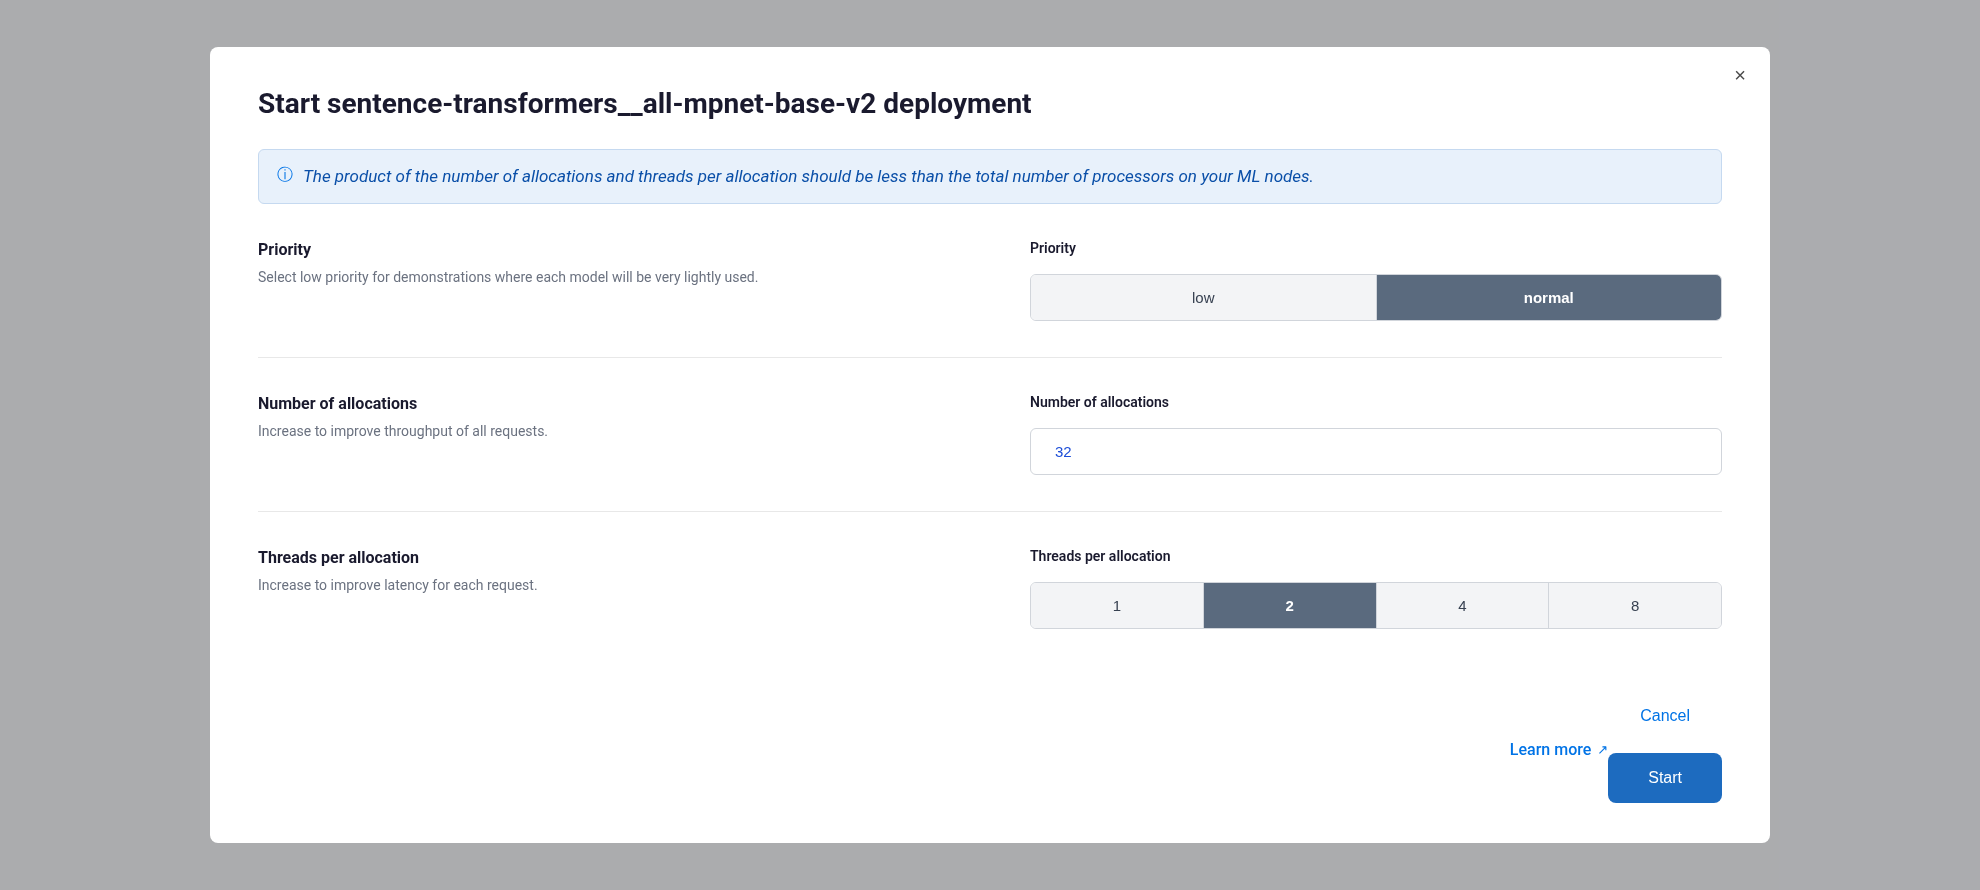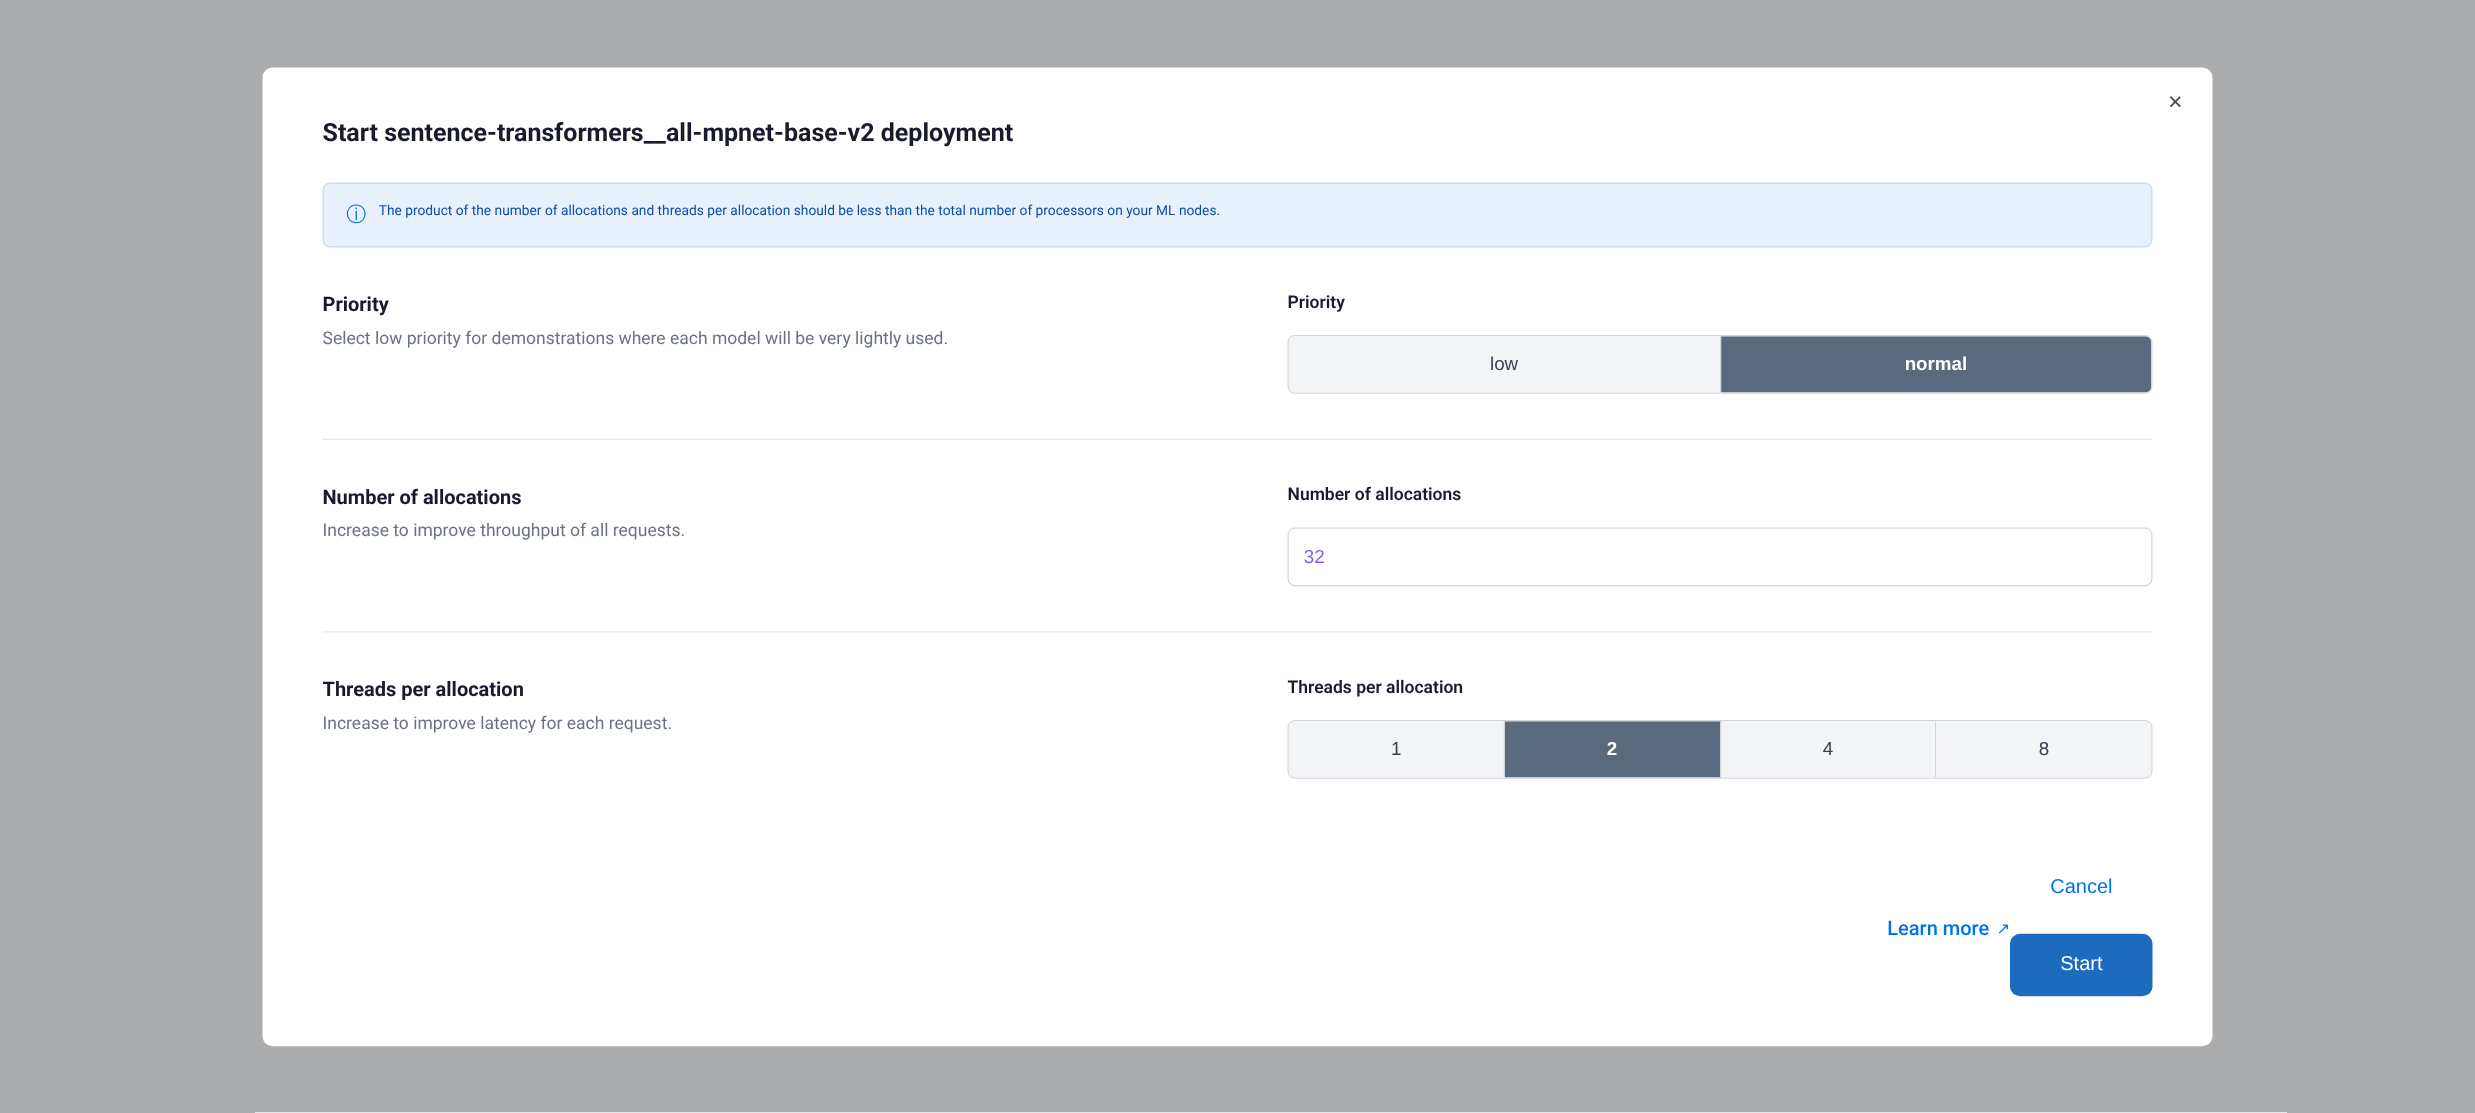--- a/index.html
+++ b/index.html
@@ -44,21 +44,21 @@
       right: 24px;
       background: none;
       border: none;
       cursor: pointer;
       font-size: 20px;
       color: #4a4a4a;
       line-height: 1;
     }
 
     .modal-title {
-      font-size: 20px;
+      font-size: 28px;
       font-weight: 700;
       color: #1a1a2e;
       margin-bottom: 28px;
       line-height: 1.2;
     }
 
     .info-banner {
       background: #e8f1fb;
       border: 1px solid #c5d9f0;
       border-radius: 6px;
@@ -71,22 +71,23 @@
 
     .info-icon {
       color: #0073e6;
       font-size: 16px;
       flex-shrink: 0;
       margin-top: 1px;
     }
 
     .info-text {
       color: #0a4fa8;
-      font-size: 11px;
+      font-size: 17px;
       line-height: 1.5;
+      font-style: italic;
     }
 
     .form-section {
       display: grid;
       grid-template-columns: 1fr 1fr;
       gap: 0 80px;
       margin-bottom: 36px;
       align-items: start;
     }
 
@@ -149,25 +150,25 @@
       color: #ffffff;
       font-weight: 600;
     }
 
     .toggle-btn:not(:last-child) {
       border-right: 1px solid #d1d5db;
     }
 
     .number-input {
       width: 100%;
-      padding: 14px 12px;
+      padding: 14px 24px;
       border: 1px solid #d1d5db;
       border-radius: 6px;
       font-size: 15px;
-      color: #8b5cf6;
+      color: #1d4ed8;
       outline: none;
       background: #fff;
     }
 
     .threads-toggle-group {
       display: flex;
       border: 1px solid #d1d5db;
       border-radius: 6px;
       overflow: hidden;
       width: 100%;

